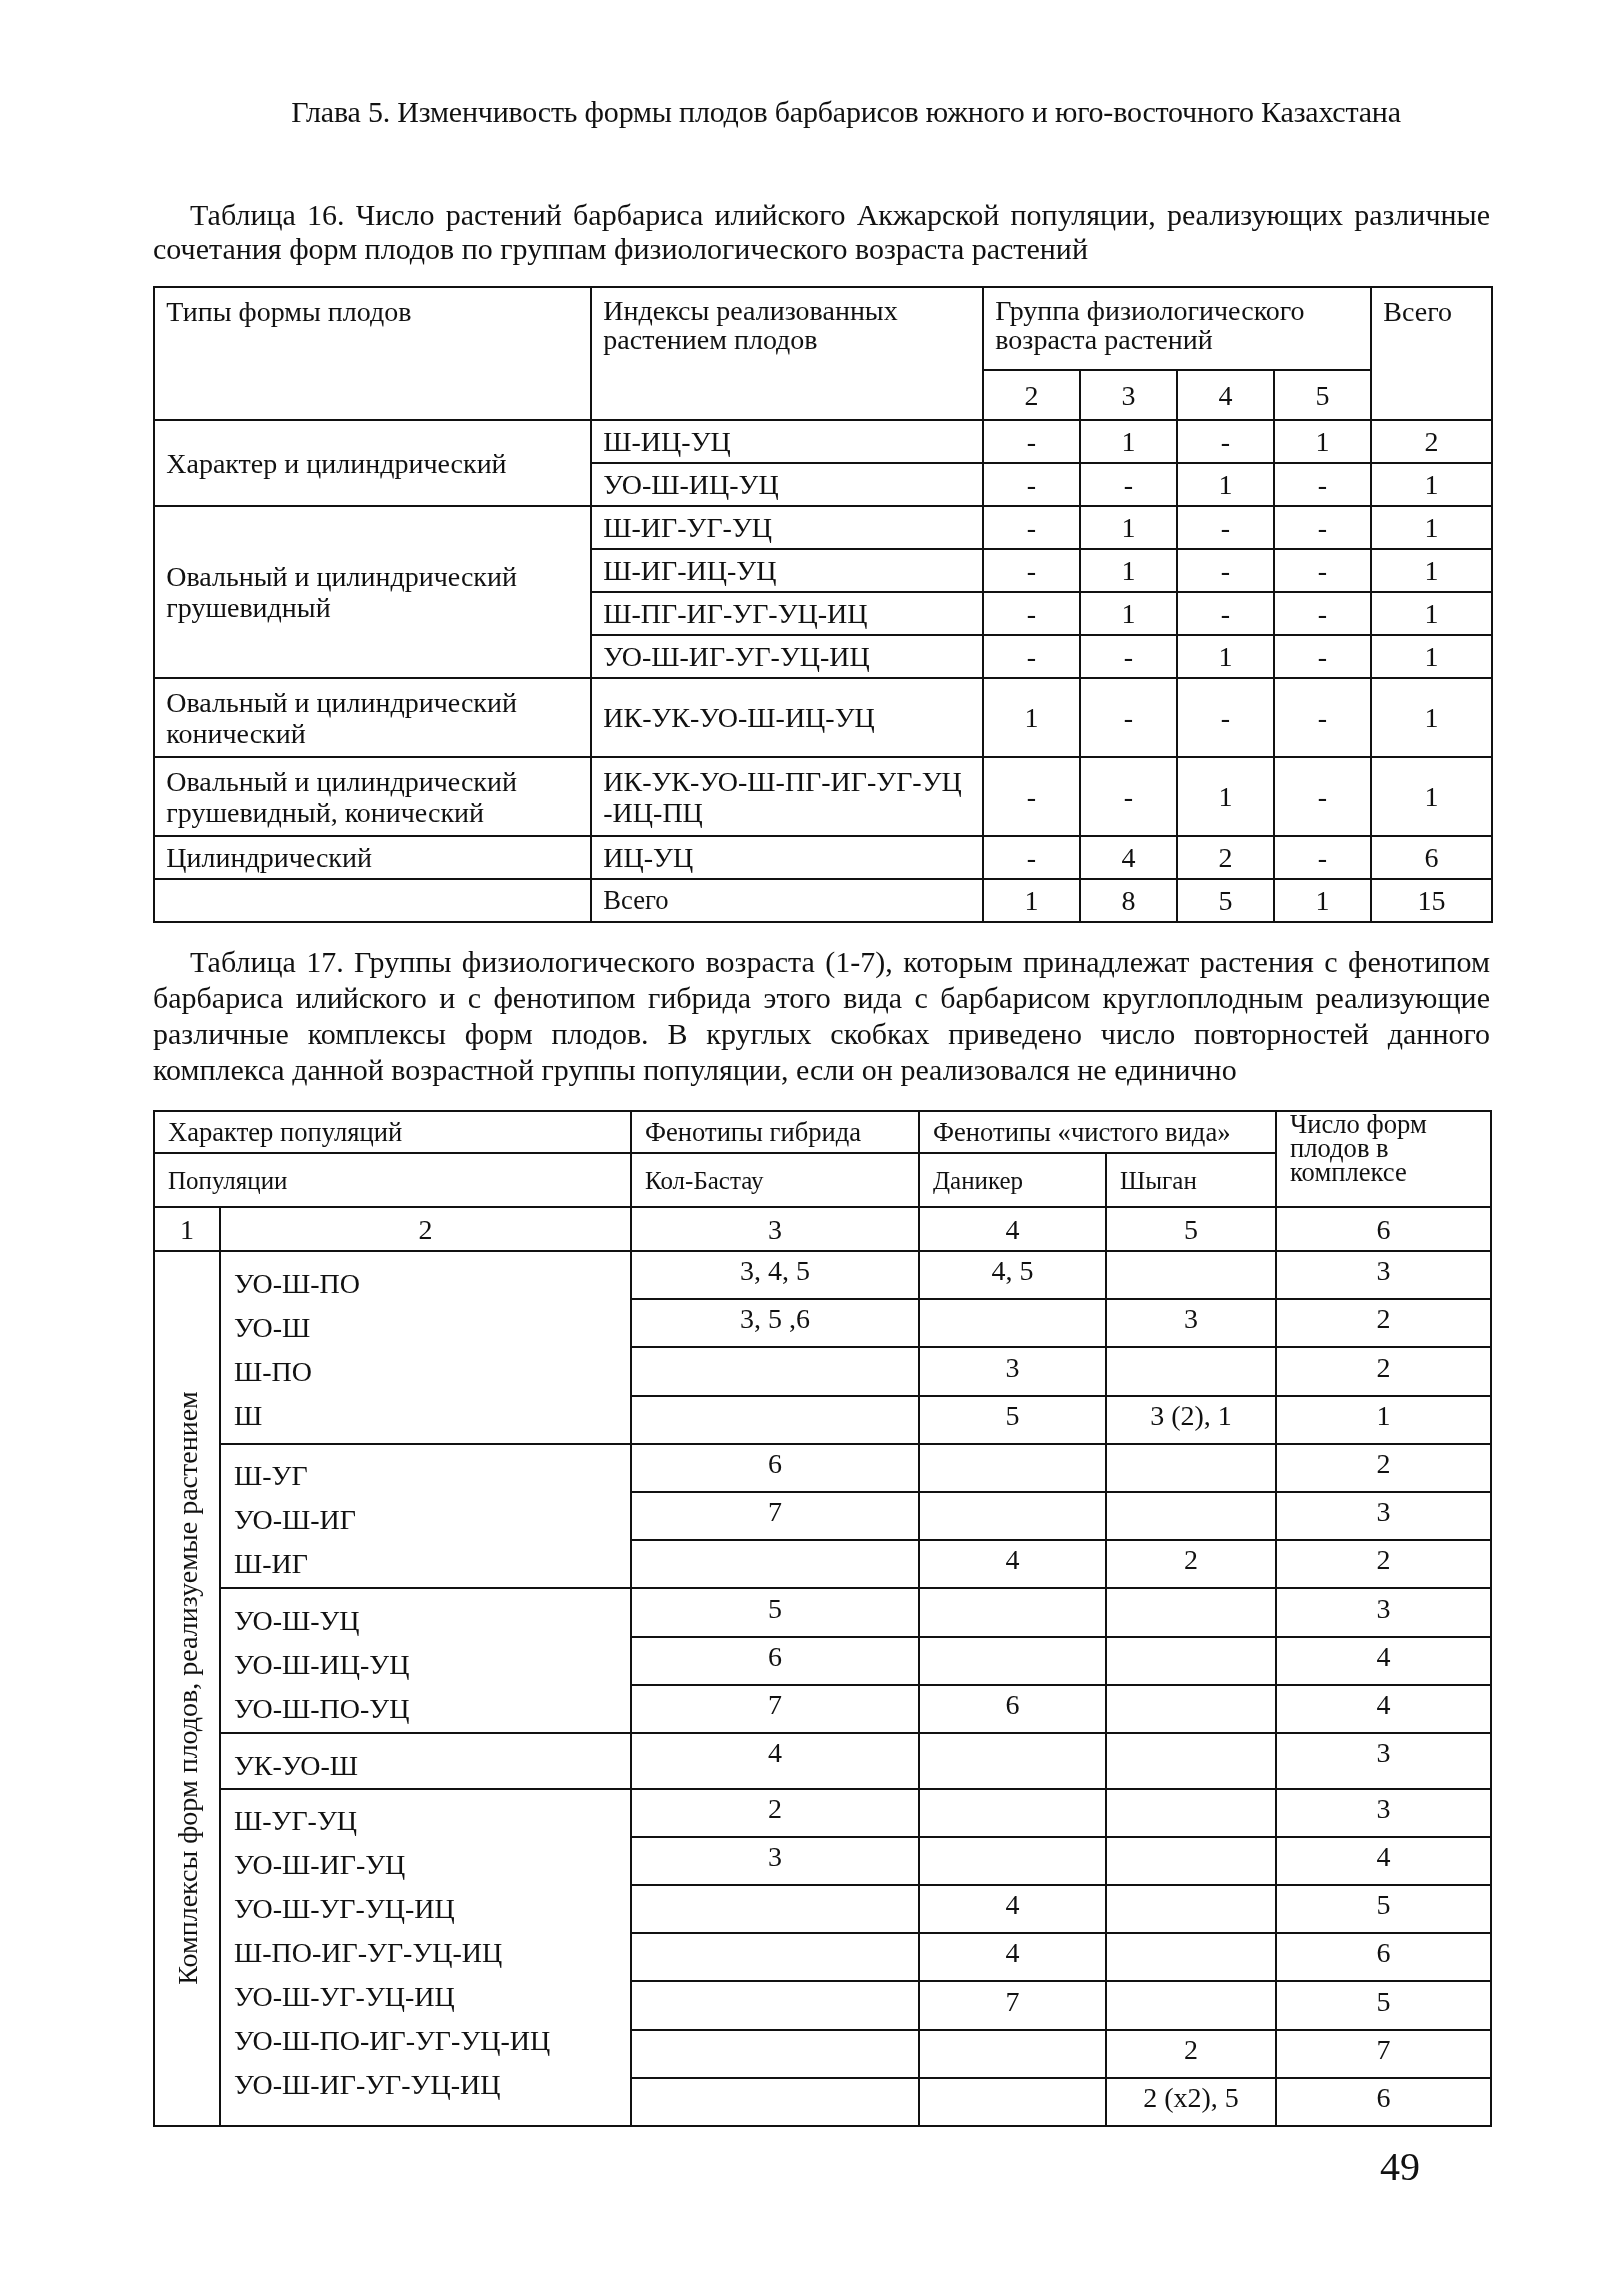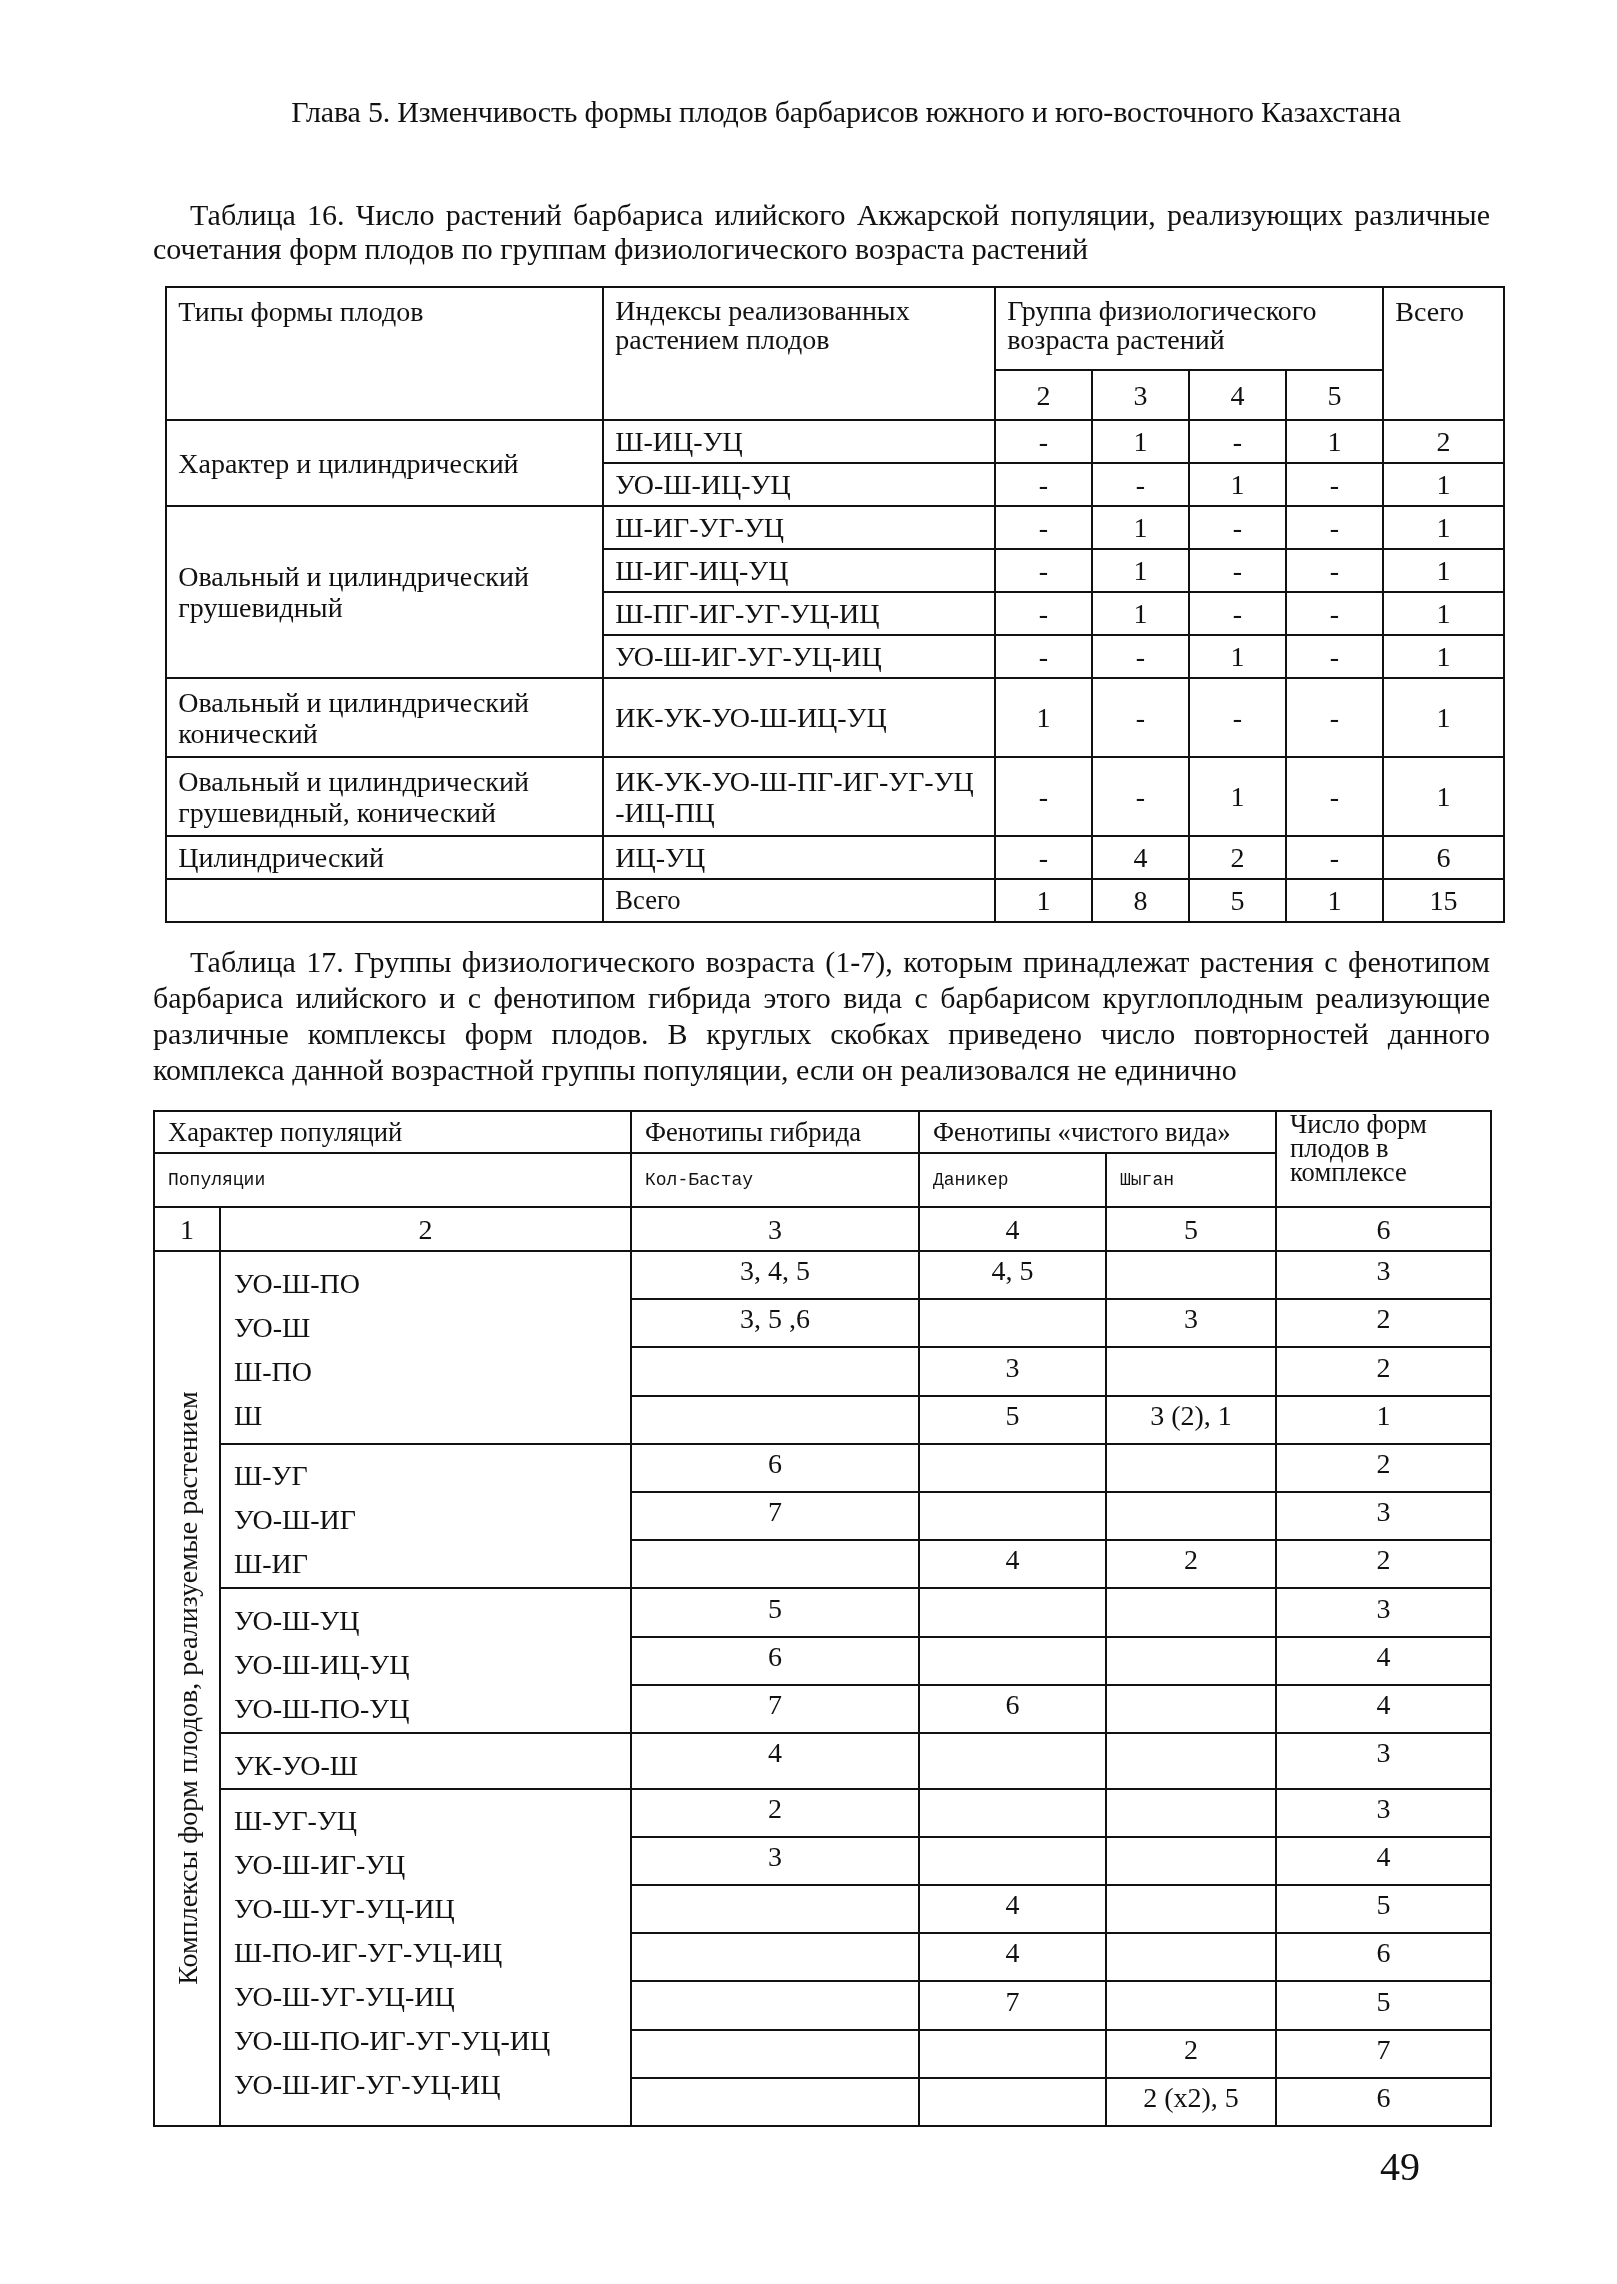--- a/index.html
+++ b/index.html
@@ -4,32 +4,32 @@
 <style>
   html, body { margin: 0; padding: 0; background: #ffffff; }
   body { width: 1618px; height: 2284px; position: relative; font-family: "Liberation Serif", "DejaVu Serif", serif; color: #111; }
   .running-head { position: absolute; top: 95px; left: 0; width: 1618px; text-align: center; font-size: 30px; letter-spacing: -0.2px; padding-left: 37px; }
   .caption { position: absolute; left: 153px; width: 1337px; font-size: 30px; line-height: 34px; text-align: justify; }
   .caption .indent { display: inline-block; width: 37px; }
   #cap16 { top: 198px; }
   #cap17 { top: 944px; line-height: 36px; }
   table { position: absolute; border-collapse: collapse; font-size: 28px; table-layout: fixed; }
   td { border: 2px solid #111; padding: 0 11.3px; vertical-align: middle; line-height: 31px; }
-  #t16 { left: 153px; top: 286px; width: 1337px; margin-left: 12px; }
+  #t16 { left: 153px; top: 286px; width: 1337px; }
   #t17 { left: 153px; top: 1110px; width: 1337px; }
   .c { text-align: center; padding: 0; }
   .top { vertical-align: top; padding-top: 8px; }
   .hdr2 { line-height: 29px; }
   #t16 .row td { height: 41px; }
   #t16 .tall td { height: 77px; }
   #t16 .hrow1 td { height: 73px; }
   #t16 .hrow2 td { height: 48px; }
   #t17 td { padding: 0 13px; }
   #t17 .h1 td { height: 40px; font-size: 26.6px; }
-  #t17 .h2 td { height: 52px; font-size: 18px; font-family: Liberation Mono, monospace; }
+  #t17 .h2 td { height: 52px; font-size: 25px; }
   #t17 .hn td { height: 42px; }
   #t17 .r td { height: 43px; }
   #t17 .r td.v-top { vertical-align: top; padding-top: 3.2px; }
   #t17 .r td.combo { vertical-align: top; padding-top: 9.7px; font-size: 28px; line-height: 44px; }
   .vert-wrap { position: relative; height: 100%; }
   .vert { position: absolute; left: 50%; top: 50%; transform: translate(-50%, -50%) rotate(-90deg); white-space: nowrap; font-size: 28px; }
   .small { font-size: 26px; line-height: 24px; margin-left: 12px; }
   .page-num { position: absolute; top: 2143px; left: 1380px; font-size: 40px; }
 </style>
 </head>

